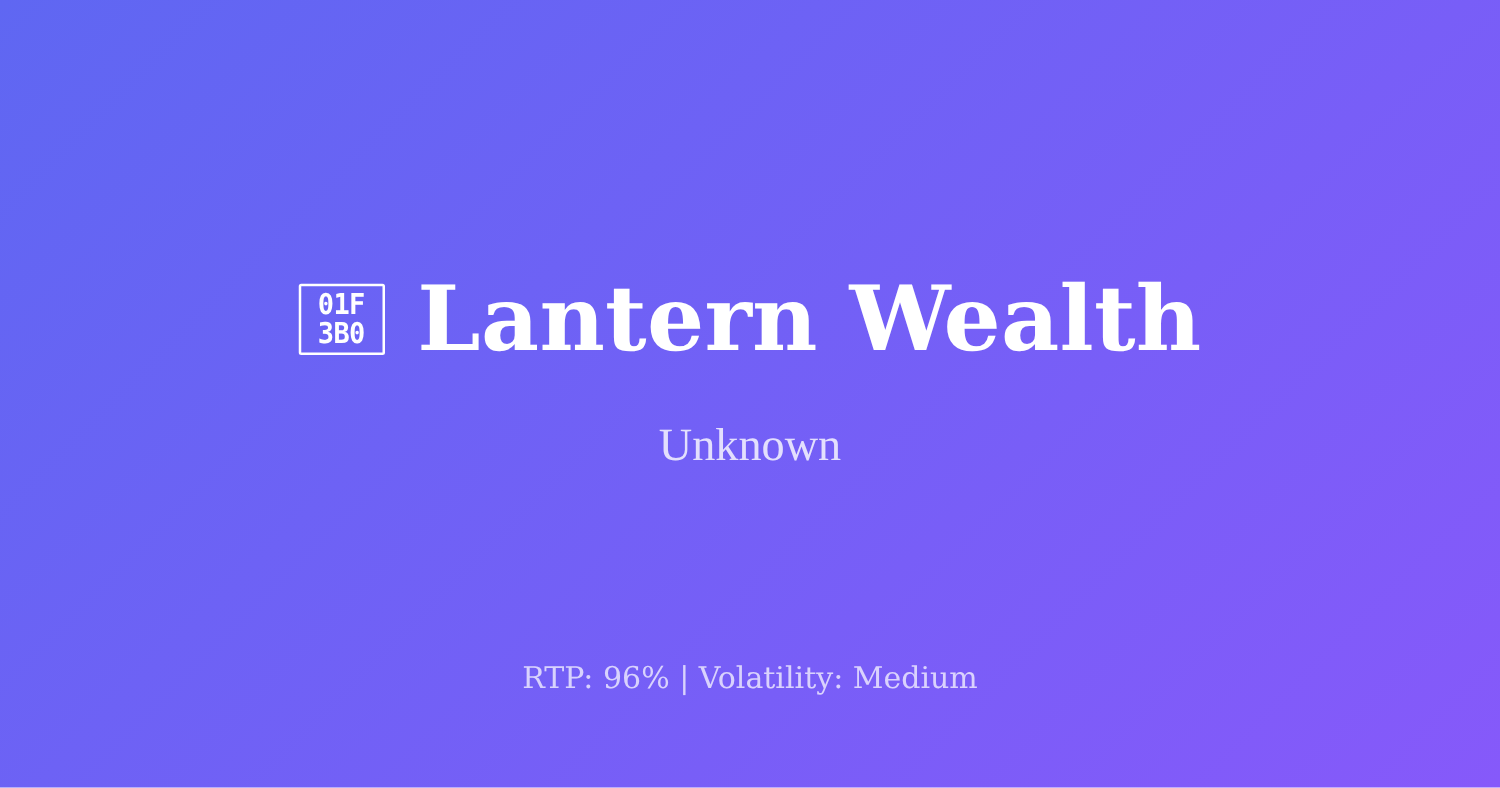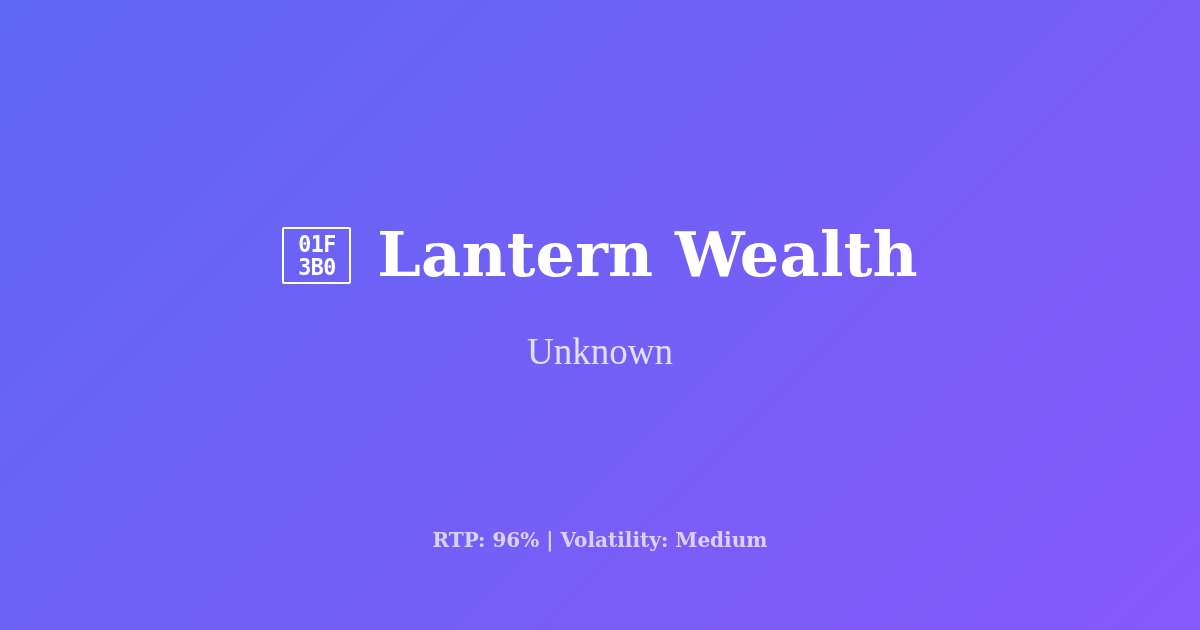--- a/index.html
+++ b/index.html
@@ -61,21 +61,21 @@
     line-height: 23px;
     letter-spacing: -0.5px;
     color: #ffffff;
     transform: scaleX(0.94);
   }
 
   .hero-title {
     margin: 0;
     font-family: "DejaVu Serif", "Liberation Serif", serif;
     font-weight: 700;
-    font-size: 62px;
+    font-size: 72px;
     line-height: 1.04;
     color: #ffffff;
     white-space: nowrap;
     letter-spacing: 0.2px;
   }
 
   
   .hero-subtitle {
     margin: 0;
     padding-top: 44px;
@@ -92,22 +92,22 @@
   .meta-footer {
     position: absolute;
     left: 0;
     right: 0;
     top: 528px;
     text-align: center;
   }
 
   .meta-text {
     font-family: "DejaVu Serif", "Liberation Serif", serif;
-    font-weight: 700;
-    font-size: 20px;
+    font-weight: 400;
+    font-size: 24px;
     line-height: 1.2;
     color: rgba(255, 255, 255, 0.72);
     white-space: nowrap;
   }
 </style>
 </head>
 <body>
 
 <div class="og-card">
 

